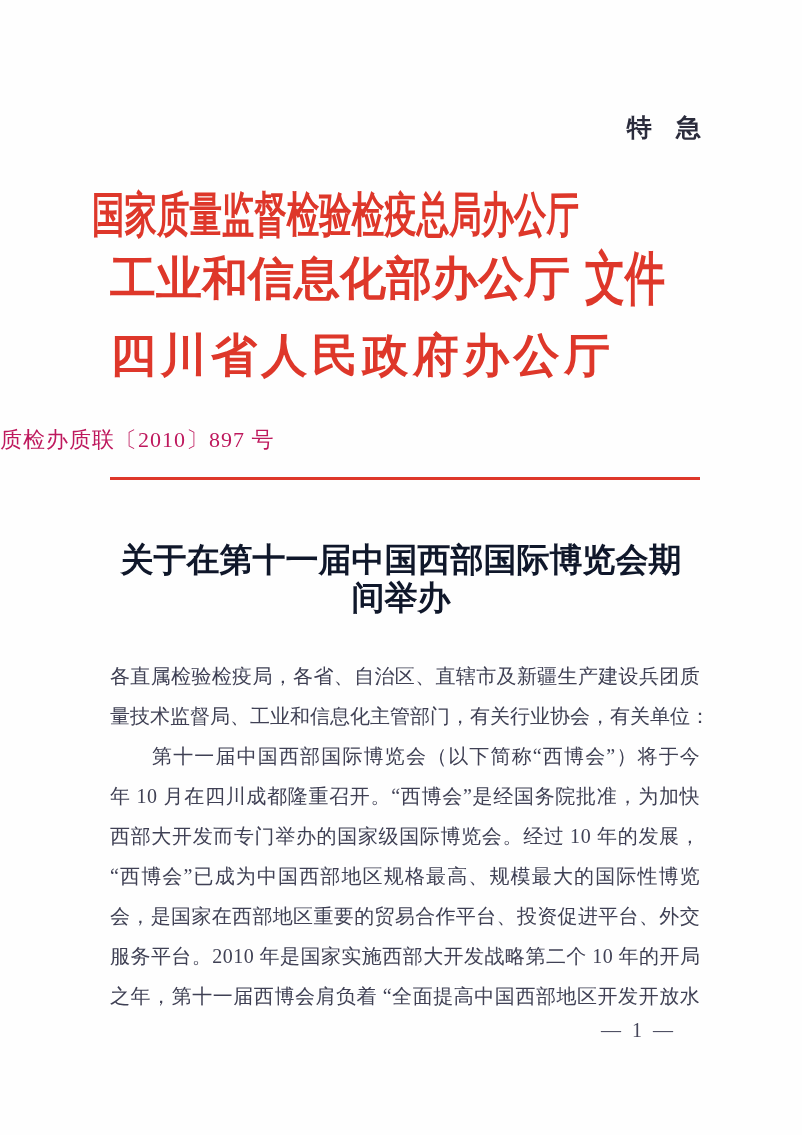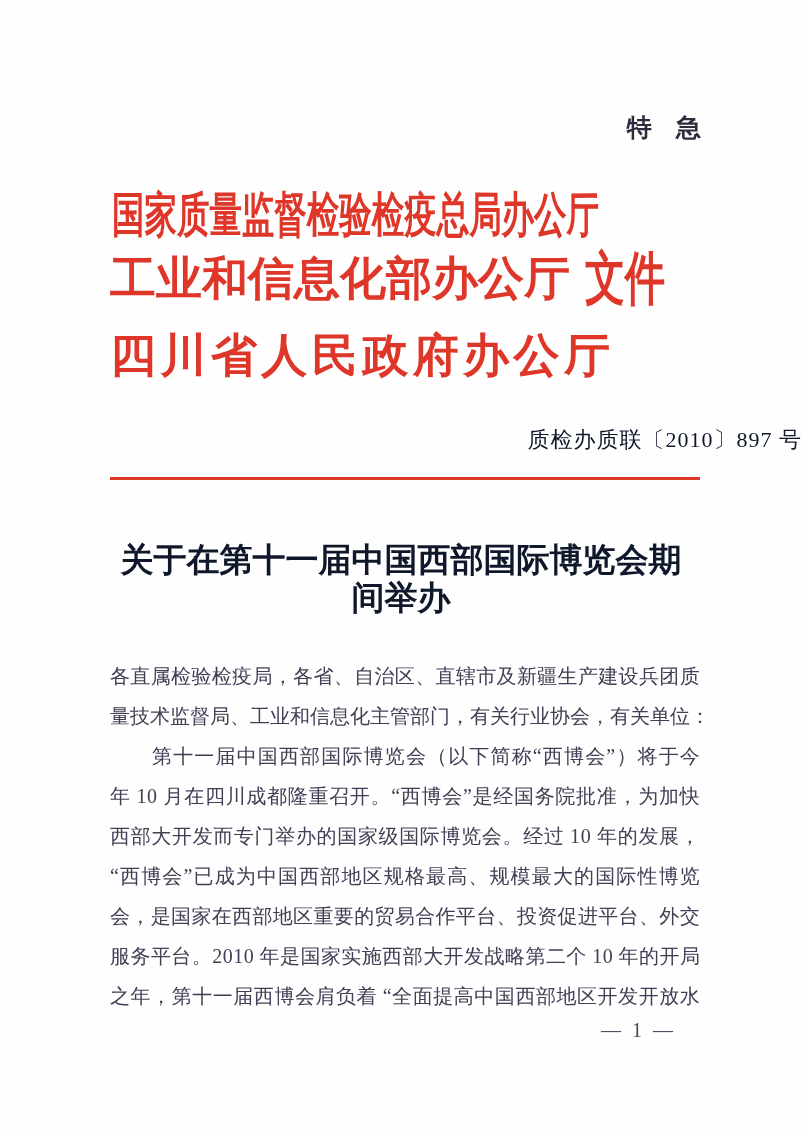--- a/index.html
+++ b/index.html
@@ -12,43 +12,43 @@
 
   
   .urgency{
     top:111px;right:100px;
     font-size:25px;font-weight:bold;color:#2b2c3c;
     word-spacing:16px;letter-spacing:1px;
   }
 
   
   .red{color:#de372a;}
-  .issuer1-wrap{top:189px;left:112px;width:590px;height:54px;}
+  .issuer1-wrap{top:189px;left:92px;width:590px;height:54px;}
   .issuer1{
     font-size:48px;line-height:52px;white-space:nowrap;
     font-weight:bold;display:inline-block;
   }
   .issuer-row2{top:250px;left:110px;width:590px;display:flex;align-items:flex-end;}
   .issuer2{
     width:490px;font-size:46px;line-height:58px;font-weight:bold;
     display:flex;justify-content:space-between;
   }
   .docword{
     font-size:58px;line-height:58px;font-weight:bold;
     margin-left:15px;display:inline-block;white-space:nowrap;
   }
   .issuer3{
     top:327px;left:110px;width:500px;font-size:46px;line-height:58px;font-weight:bold;
     display:flex;justify-content:space-between;
   }
 
   
   .docnum{
-    top:425px;left:0;width:100%;text-align:right;
-    font-size:22px;color:#0f172a;letter-spacing:1px;
+    top:425px;left:0;width:100%;text-align:left;
+    font-size:22px;color:#be185d;letter-spacing:1px;
   }
 
   
   .rule{top:477px;left:110px;width:590px;height:3px;background:#de372a;}
 
   
   .title{
     top:541px;left:106px;width:590px;text-align:center;
     font-size:33px;font-weight:bold;color:#0f172a;line-height:38px;
   }

